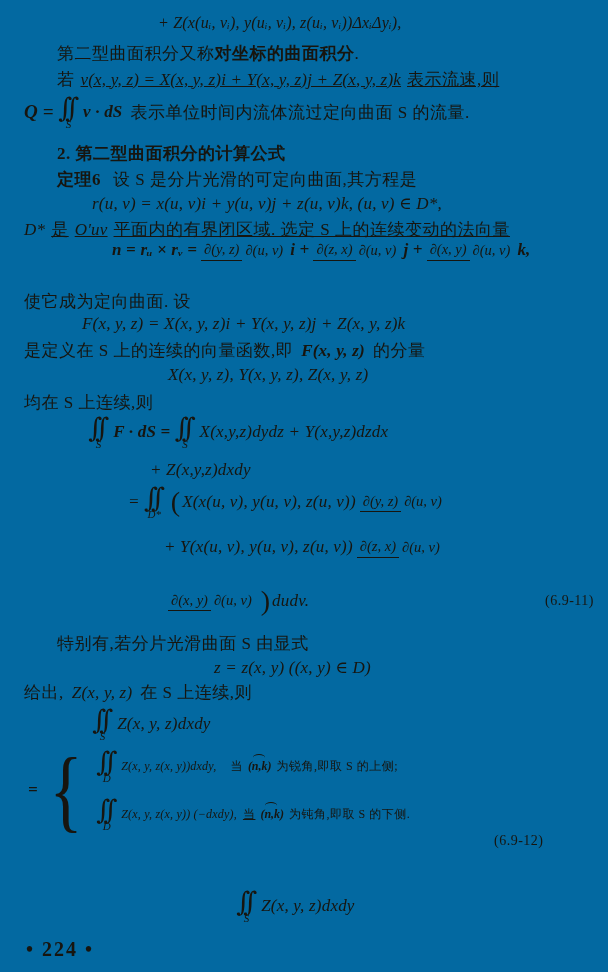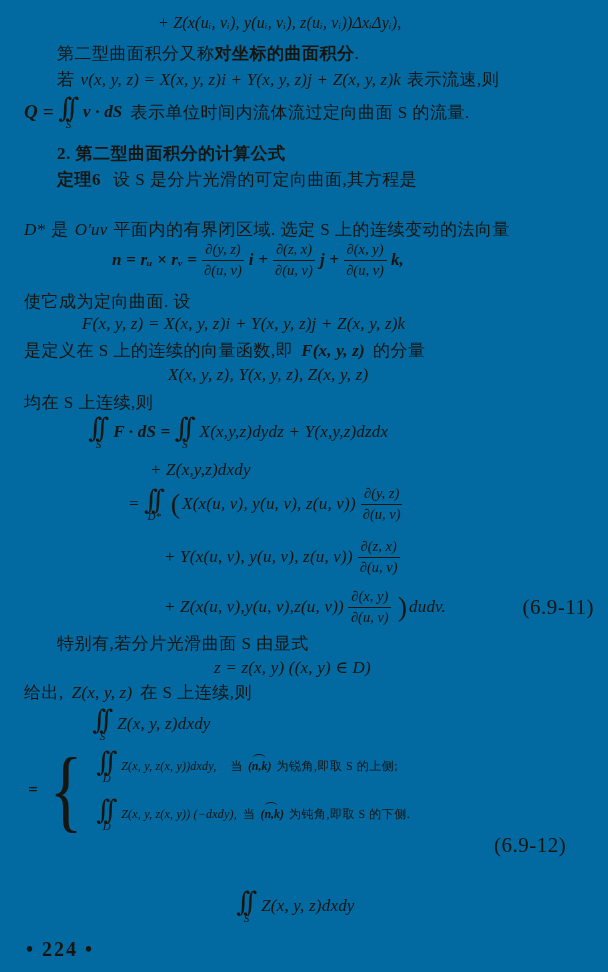--- a/index.html
+++ b/index.html
@@ -15,33 +15,33 @@
   }
   .abs { position: absolute; white-space: nowrap; }
   .mrow { display: flex; align-items: center; }
   .cn { font-size: 17px; font-style: normal; letter-spacing: 0.5px; }
   .math { font-style: italic; font-size: 17px; letter-spacing: 0.2px; }
   .sm { font-size: 12px; }
   .b { font-weight: bold; }
   .iint { display: inline-flex; flex-direction: column; align-items: center; line-height: 1; margin: 0 4px; }
   .iint .isym { font-style: normal; font-size: 27px; letter-spacing: -7px; padding-right: 7px; font-family: "DejaVu Serif","Liberation Serif",serif; }
   .iint .isub { font-size: 11px; font-style: italic; margin-top: -2px; }
-  .frac { display: inline-flex; flex-direction: column; align-items: center; font-style: italic; font-size: 14.5px; line-height: 1.35; margin: 0 4px; }
+  .frac { display: inline-flex; flex-direction: row; align-items: center; font-style: italic; font-size: 14.5px; line-height: 1.35; margin: 0 4px; }
   .frac .fnum { padding: 0 3px; border-bottom: 1.2px solid #17150f; }
   .frac .fden { padding: 0 3px; }
   .bigp { font-style: normal; font-size: 28px; line-height: 1; margin: 0 2px; font-weight: 300; }
   .brace { font-size: 92px; line-height: 0.9; margin: 0 4px 0 6px; transform: scaleX(0.75); font-weight: 400; }
   .hat { position: relative; font-weight: bold; font-style: italic; display: inline-block; padding: 0 1px; }
   .hat::before {
     content: ""; position: absolute; left: 22%; right: 30%; top: -5px; height: 6px;
     border-top: 1.7px solid #17150f; border-radius: 50% 50% 0 0;
   }
-  .tag { font-style: normal; font-size: 21px; letter-spacing: 0.5px; }
+  .tag { font-style: normal; font-size: 14px; letter-spacing: 0.5px; }
   .pagenum { font-weight: bold; font-size: 20px; letter-spacing: 2px; }
-  .gap8 { margin-left: 8px; } .gap6 { margin-left: 6px; } .gap4 { margin-left: 4px; }
+  .gap8 { margin-left: 8px; } .gap6 { margin-left: 6px; text-decoration: underline; } .gap4 { margin-left: 4px; }
 </style>
 </head>
 <body>
 
 <div class="page">
 
   <div class="abs math" style="left:158px; top:14px; font-size:16px;">
     <span>+ Z(x(uᵢ, vᵢ), y(uᵢ, vᵢ), z(uᵢ, vᵢ))ΔxᵢΔyᵢ),</span>
   </div>
 
@@ -67,20 +67,23 @@
 
   <div class="abs cn b" style="left:57px; top:142px;">
     <span>2. 第二型曲面积分的计算公式</span>
   </div>
 
   <div class="abs mrow" style="left:57px; top:168px;">
     <span class="cn b">定理6</span>
     <span class="cn" style="margin-left:12px;">设 S 是分片光滑的可定向曲面,其方程是</span>
   </div>
 
+  <div class="abs math" style="left:92px; top:193px;">
+    <span>r(u, v) = x(u, v)i + y(u, v)j + z(u, v)k, (u, v) ∈ D*,</span>
+  </div>
 
   <div class="abs mrow" style="left:24px; top:218px;">
     <span class="math">D*</span>
     <span class="cn gap6">是</span>
     <span class="math gap6">O′uv</span>
     <span class="cn gap6">平面内的有界闭区域. 选定 S 上的连续变动的法向量</span>
   </div>
 
   <div class="abs mrow" style="left:112px; top:240px;">
     <span class="math b">n = rᵤ × rᵥ =</span>
@@ -156,21 +159,20 @@
 
   <div class="abs mrow" style="left:164px; top:537px;">
     <span class="math">+ Y(x(u, v), y(u, v), z(u, v))</span>
     <span class="frac">
         <span class="fnum">∂(z, x)</span>
         <span class="fden">∂(u, v)</span>
       </span>
   </div>
 
   <div class="abs mrow" style="left:164px; top:587px; right:14px;">
-    <span class="math">+ Z(x(u, v),y(u, v),z(u, v))</span>
     <span class="frac">
         <span class="fnum">∂(x, y)</span>
         <span class="fden">∂(u, v)</span>
       </span>
     <span class="bigp">)</span>
     <span class="math">dudv.</span>
     <span class="tag" style="margin-left:auto;">(6.9-11)</span>
   </div>
 
   <div class="abs cn" style="left:57px; top:632px;">

